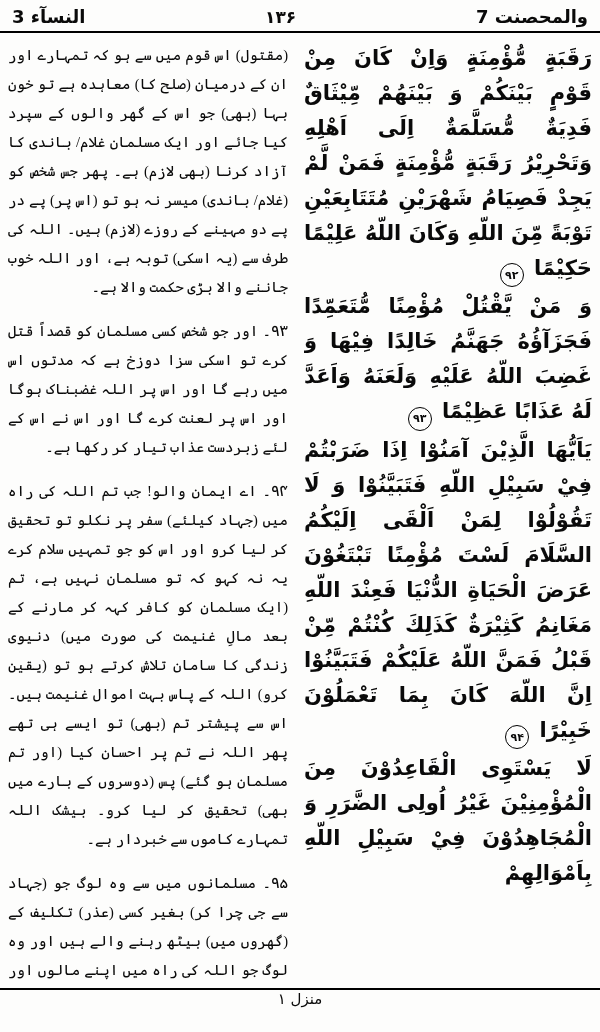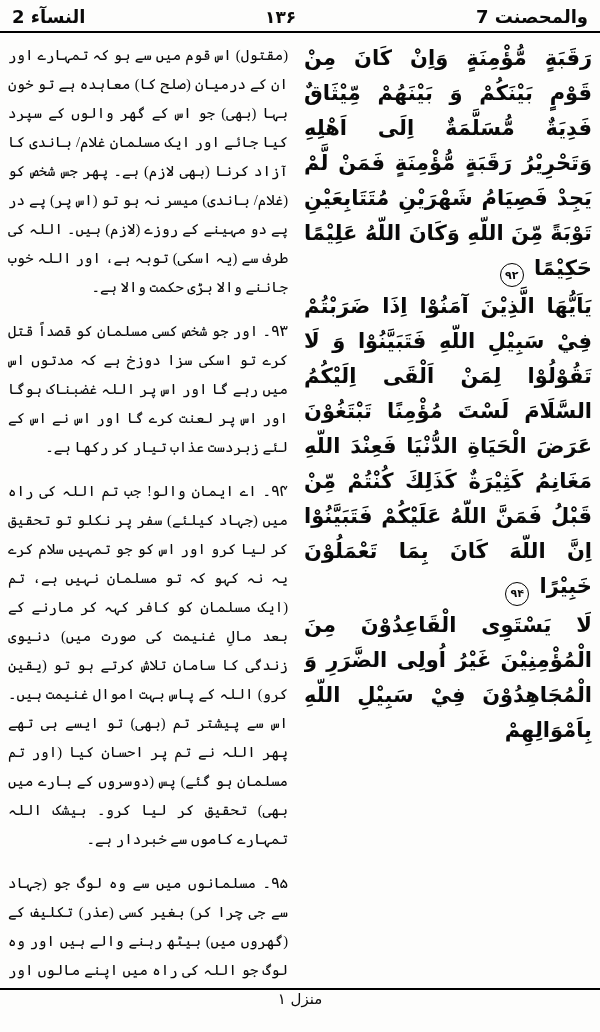--- a/index.html
+++ b/index.html
@@ -84,28 +84,29 @@
   }
 </style>
 </head>
 <body>
 
 <div class="page">
 
   <div class="header">
     <span class="side">والمحصنت 7</span>
     <span class="center">۱۳۶</span>
-    <span class="side">النسآء 2</span>
+    <span class="side">النسآء 3</span>
   </div>
 
   <div class="rule"></div>
 
   <div class="content">
     <div class="arabic-col">
         <div class="verse"><span>رَقَبَةٍ مُّؤْمِنَةٍ وَاِنْ كَانَ مِنْ قَوْمٍ بَيْنَكُمْ وَ بَيْنَهُمْ مِّيْثَاقٌ فَدِيَةٌ مُّسَلَّمَةٌ اِلَى اَهْلِهِ وَتَحْرِيْرُ رَقَبَةٍ مُّؤْمِنَةٍ فَمَنْ لَّمْ يَجِدْ فَصِيَامُ شَهْرَيْنِ مُتَتَابِعَيْنِ تَوْبَةً مِّنَ اللّهِ وَكَانَ اللّهُ عَلِيْمًا حَكِيْمًا</span> <span class="ayah-num">۹۲</span></div>
+        <div class="verse"><span>وَ مَنْ يَّقْتُلْ مُؤْمِنًا مُّتَعَمِّدًا فَجَزَآؤُهُ جَهَنَّمُ خَالِدًا فِيْهَا وَ غَضِبَ اللّهُ عَلَيْهِ وَلَعَنَهُ وَاَعَدَّ لَهُ عَذَابًا عَظِيْمًا</span> <span class="ayah-num">۹۳</span></div>
         <div class="verse"><span>يَاَيُّهَا الَّذِيْنَ آمَنُوْا اِذَا ضَرَبْتُمْ فِيْ سَبِيْلِ اللّهِ فَتَبَيَّنُوْا وَ لَا تَقُوْلُوْا لِمَنْ اَلْقَى اِلَيْكُمُ السَّلَامَ لَسْتَ مُؤْمِنًا تَبْتَغُوْنَ عَرَضَ الْحَيَاةِ الدُّنْيَا فَعِنْدَ اللّهِ مَغَانِمُ كَثِيْرَةٌ كَذَلِكَ كُنْتُمْ مِّنْ قَبْلُ فَمَنَّ اللّهُ عَلَيْكُمْ فَتَبَيَّنُوْا اِنَّ اللّهَ كَانَ بِمَا تَعْمَلُوْنَ خَبِيْرًا</span> <span class="ayah-num">۹۴</span></div>
         <div class="verse"><span>لَا يَسْتَوِى الْقَاعِدُوْنَ مِنَ الْمُؤْمِنِيْنَ غَيْرُ اُولِى الضَّرَرِ وَ الْمُجَاهِدُوْنَ فِيْ سَبِيْلِ اللّهِ بِاَمْوَالِهِمْ</span></div>
       </div>
     <div class="urdu-col">
         <p class="urdu-para"><span>(مقتول) اس قوم میں سے ہو کہ تمہارے اور ان کے درمیان (صلح کا) معاہدہ ہے تو خون بہا (بھی) جو اس کے گھر والوں کے سپرد کیا جائے اور ایک مسلمان غلام/ باندی کا آزاد کرنا (بھی لازم) ہے۔ پھر جس شخص کو (غلام/ باندی) میسر نہ ہو تو (اس پر) پے در پے دو مہینے کے روزے (لازم) ہیں۔ اللہ کی طرف سے (یہ اسکی) توبہ ہے، اور اللہ خوب جاننے والا بڑی حکمت والا ہے۔</span></p>
         <p class="urdu-para"><span class="para-num">۹۳۔ </span><span>اور جو شخص کسی مسلمان کو قصداً قتل کرے تو اسکی سزا دوزخ ہے کہ مدتوں اس میں رہے گا اور اس پر اللہ غضبناک ہوگا اور اس پر لعنت کرے گا اور اس نے اس کے لئے زبردست عذاب تیار کر رکھا ہے۔</span></p>
         <p class="urdu-para"><span class="para-num">۹۴۔ </span><span>اے ایمان والو! جب تم اللہ کی راہ میں (جہاد کیلئے) سفر پر نکلو تو تحقیق کر لیا کرو اور اس کو جو تمہیں سلام کرے یہ نہ کہو کہ تو مسلمان نہیں ہے، تم (ایک مسلمان کو کافر کہہ کر مارنے کے بعد مالِ غنیمت کی صورت میں) دنیوی زندگی کا سامان تلاش کرتے ہو تو (یقین کرو) اللہ کے پاس بہت اموال غنیمت ہیں۔ اس سے پیشتر تم (بھی) تو ایسے ہی تھے پھر اللہ نے تم پر احسان کیا (اور تم مسلمان ہو گئے) پس (دوسروں کے بارے میں بھی) تحقیق کر لیا کرو۔ بیشک اللہ تمہارے کاموں سے خبردار ہے۔</span></p>
         <p class="urdu-para"><span class="para-num">۹۵۔ </span><span>مسلمانوں میں سے وہ لوگ جو (جہاد سے جی چرا کر) بغیر کسی (عذر) تکلیف کے (گھروں میں) بیٹھ رہنے والے ہیں اور وہ لوگ جو اللہ کی راہ میں اپنے مالوں اور اپنی جانوں سے جہاد کرنے والے ہیں (یہ دونوں</span></p>
       </div>
   </div>

